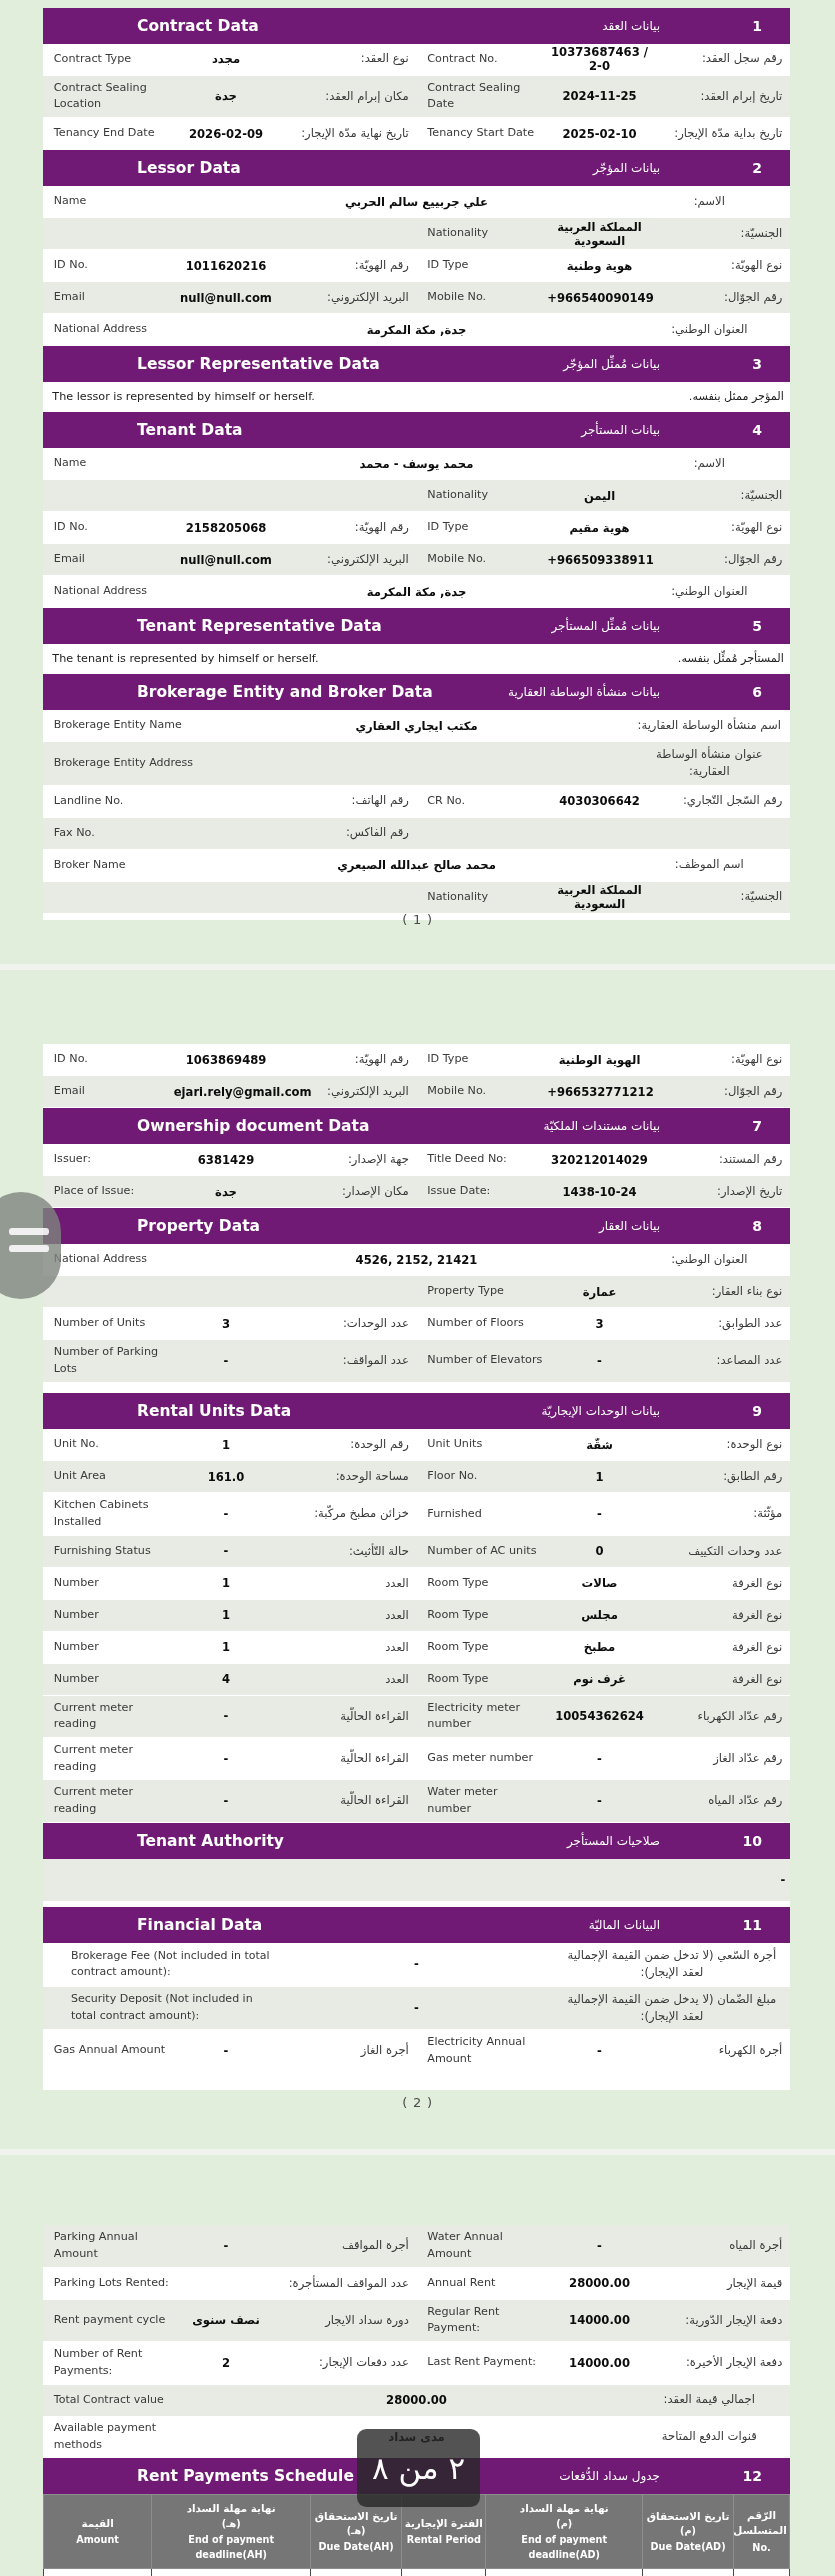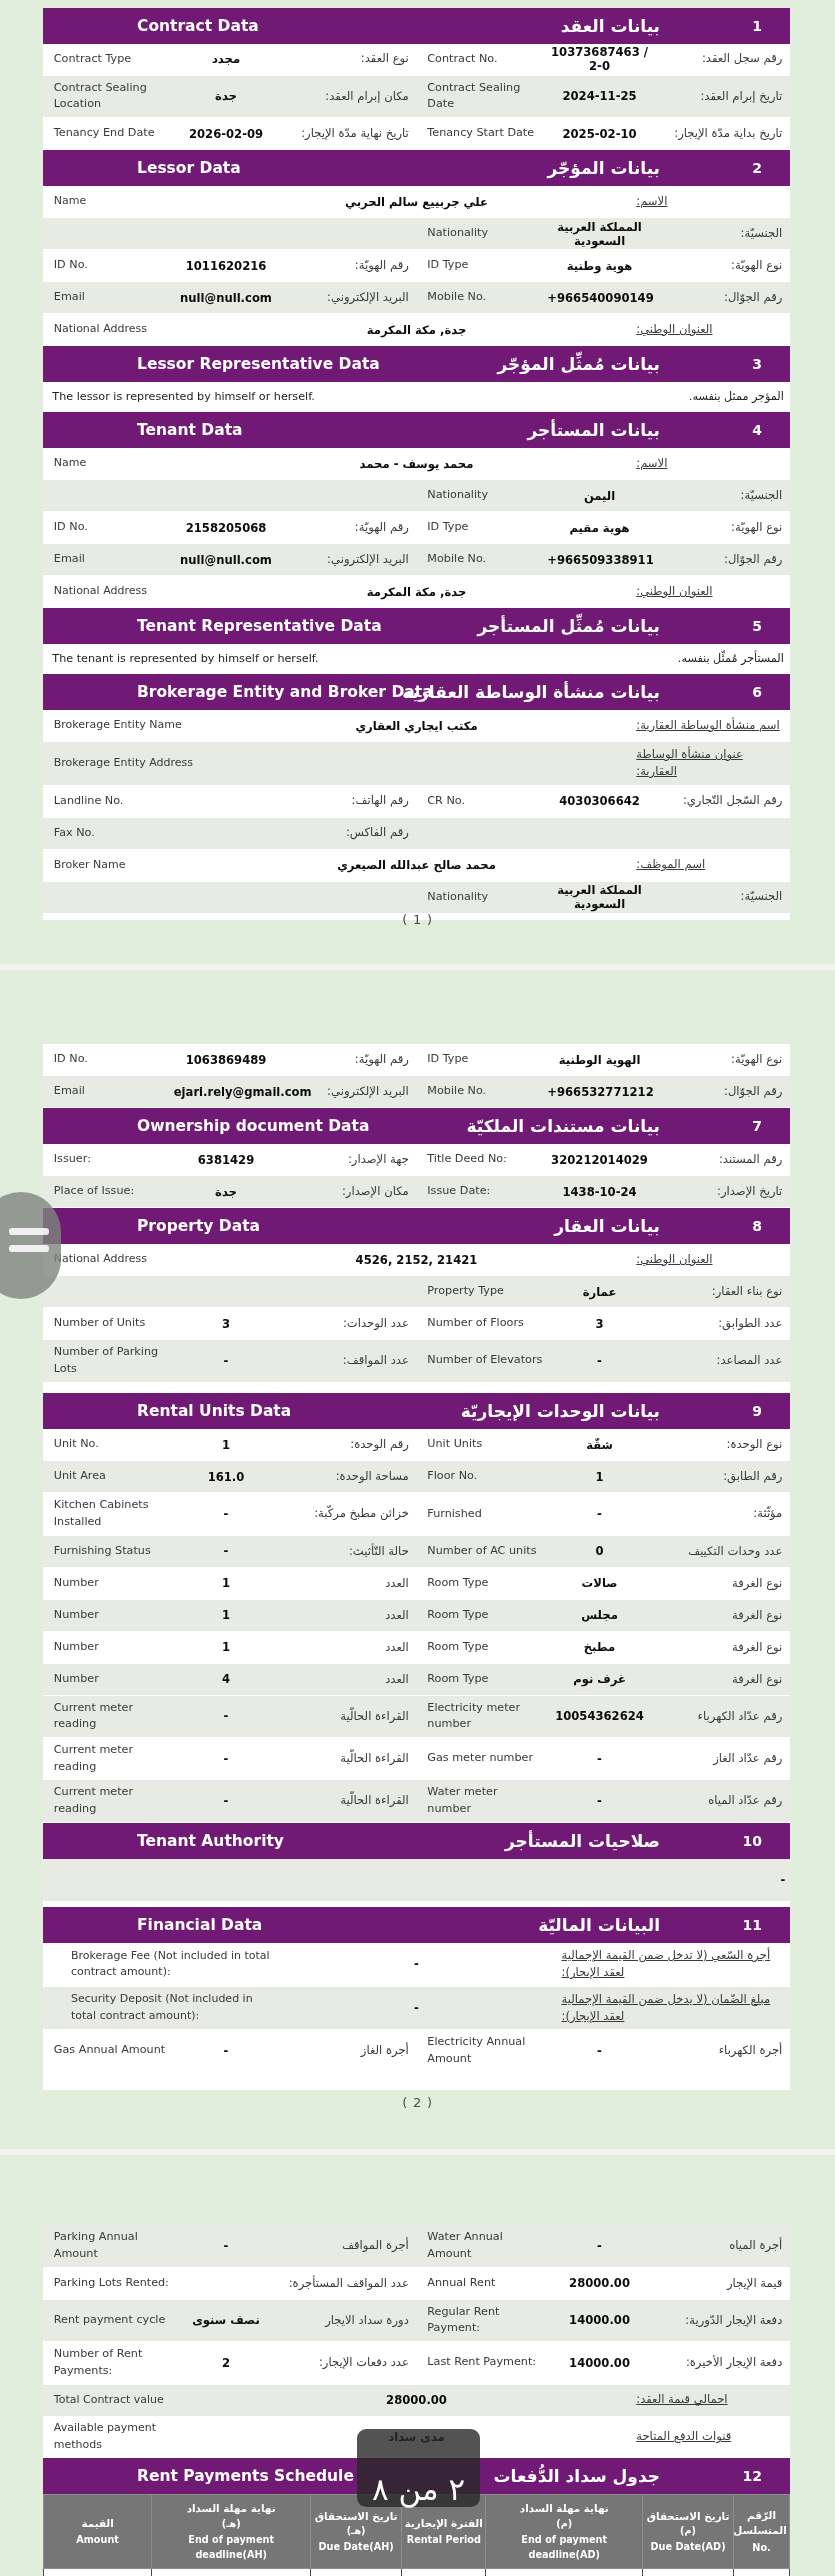--- a/index.html
+++ b/index.html
@@ -10,31 +10,31 @@
   .page{position:relative;overflow:hidden;background:#e1eedb;}
   .pgdiv{height:6.2px;background:#f1f3ee;}
   .content{margin:0 45px 0 43px;}
   .p1 .content{padding-top:7.7px;}
   .p2 .content{padding-top:74px;}
   .p3 .content{padding-top:70px;}
 
   
   .sec{position:relative;height:36px;background:#701a75;color:#fff;}
   .sec .en{position:absolute;left:94px;top:50%;transform:translateY(-50%);font-size:15.5px;font-weight:bold;}
-  .sec .ar{position:absolute;right:130px;top:50%;transform:translateY(-50%);font-size:17px;font-weight:bold;direction:rtl;}
+  .sec .ar{position:absolute;right:130px;top:50%;transform:translateY(-50%);font-size:12px;font-weight:normal;direction:rtl;}
   .sec .num{position:absolute;right:28px;top:50%;transform:translateY(-50%);font-size:14px;font-weight:bold;}
 
   
   .row{display:flex;direction:rtl;align-items:center;min-height:31px;background:#fff;border-bottom:1.5px solid #fff;font-size:11.6px;}
   .row.g{background:#e7ebe3;}
   .half{display:flex;direction:rtl;align-items:center;width:50%;min-height:inherit;}
   .h-ar{width:37%;text-align:right;color:#3a3a3a;padding:3.9px 7.7px 3.9px 3.1px;box-sizing:border-box;line-height:1.5;}
   .h-val{width:28%;text-align:center;font-weight:bold;color:#0c0c0c;unicode-bidi:isolate;}
   .h-en{width:35%;direction:ltr;text-align:left;color:#3a3a3a;padding:3.9px 3.1px 3.9px 10.8px;box-sizing:border-box;font-size:11.2px;line-height:1.5;}
-  .single .s-ar{width:21%;text-align:left;color:#3a3a3a;padding:3.9px 7.7px 3.9px 3.1px;box-sizing:border-box;line-height:1.5;text-decoration:underline;}
+  .single .s-ar{width:21%;text-align:center;color:#3a3a3a;padding:3.9px 7.7px 3.9px 3.1px;box-sizing:border-box;line-height:1.5;}
   .single .s-val{flex:1;text-align:center;font-weight:bold;color:#0c0c0c;unicode-bidi:isolate;}
   .single .s-en{width:21%;direction:ltr;text-align:left;color:#3a3a3a;padding:3.9px 3.1px 3.9px 10.8px;box-sizing:border-box;font-size:11px;line-height:1.5;}
   .single.wide .s-ar{width:31%;}
   .single.wide .s-en{width:31%;padding-left:28px;}
 
   .note{display:flex;direction:rtl;justify-content:space-between;align-items:center;min-height:29px;background:#fff;border-bottom:1.5px solid #fff;font-size:11.2px;padding:0 6.2px 0 9.3px;color:#222;font-weight:500;}
   .note .n-en{direction:ltr;}
 
   .gap{background:transparent;}
   .gap.white{background:#fff;}
@@ -53,21 +53,21 @@
   .th-sub{font-size:9.7px;line-height:1.4;}
   .th-en{font-size:9.7px;line-height:1.5;margin-top:2.3px;}
   table.ptable tbody td{background:#fff;border:1.5px solid #4a4a4a;height:29px;text-align:center;font-weight:bold;font-size:10.8px;color:#111;}
 
   
   .drag-pill{position:absolute;left:-18.6px;top:1192px;width:80px;height:107px;border-radius:48px;background:rgba(127,132,126,0.8);z-index:40;}
   .drag-pill .bar{position:absolute;left:28px;width:40px;height:7px;border-radius:3.1px;background:rgba(255,255,255,0.85);top:36px;}
   .drag-pill .bar.b2{top:53px;}
 
   
-  .toast{position:absolute;left:357px;top:2429px;width:123px;height:78px;background:rgba(40,40,40,0.8);border-radius:9.3px;color:#fff;display:flex;align-items:flex-end;justify-content:center;font-size:31px;z-index:50;direction:rtl;letter-spacing:1.5px;}
+  .toast{position:absolute;left:357px;top:2429px;width:123px;height:78px;background:rgba(40,40,40,0.8);border-radius:9.3px;color:#fff;display:flex;align-items:center;justify-content:center;font-size:31px;z-index:50;direction:rtl;letter-spacing:1.5px;}
 </style>
 </head>
 <body>
 
 <div id="doc">
     <div class="page p1" style="height: 964px;">
       <div class="content">
         <div class="sec">
           <span class="en">Contract Data</span>
           <span class="ar">بيانات العقد</span>

